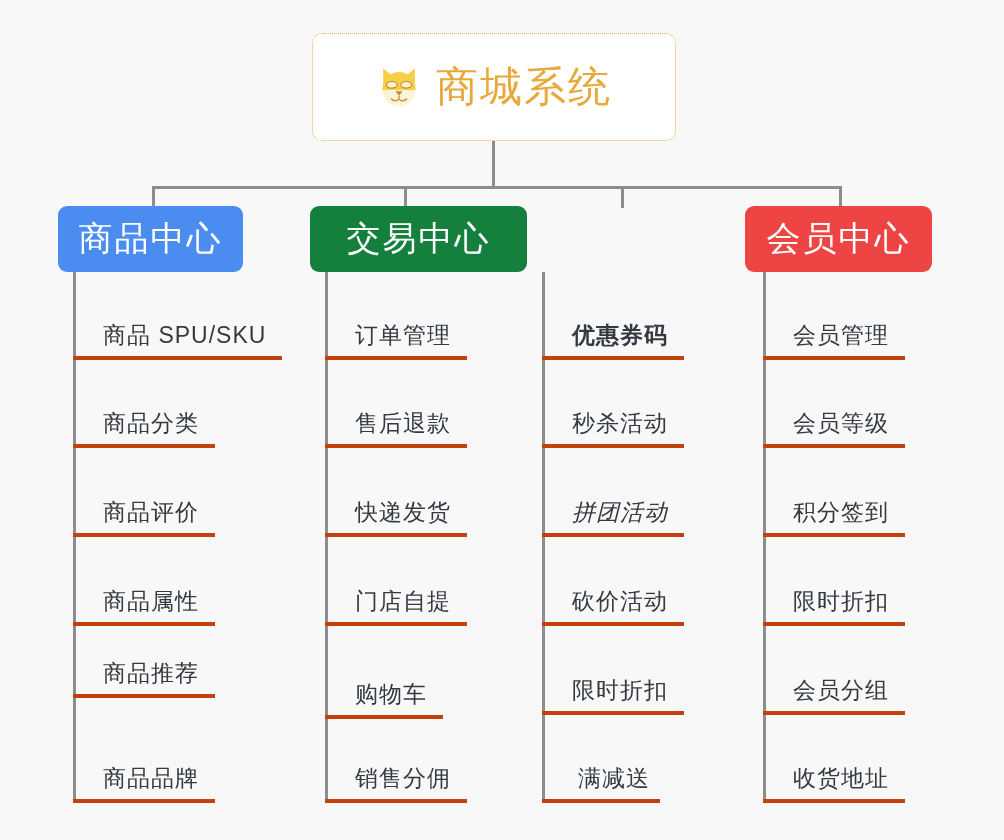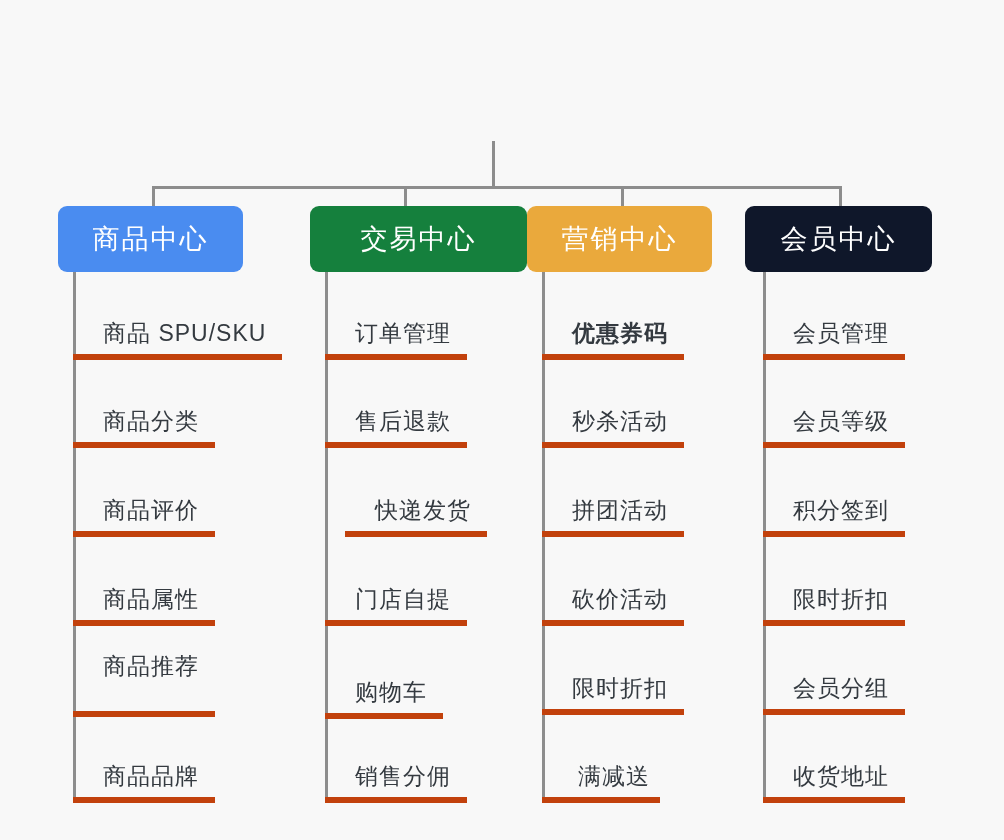--- a/index.html
+++ b/index.html
@@ -59,21 +59,21 @@
 
   
   .cat-box {
     position: absolute;
     height: 66px;
     border-radius: 9px;
     display: flex;
     align-items: center;
     justify-content: center;
     color: #ffffff;
-    font-size: 27px;
+    font-size: 34px;
     letter-spacing: 2px;
     white-space: nowrap;
     box-sizing: border-box;
   }
 
   
   .leaf-col {
     position: absolute;
     top: 272px;
   }
@@ -87,88 +87,102 @@
   }
   .leaf-item {
     position: absolute;
     left: 0;
     height: 88px;
     box-sizing: border-box;
     display: flex;
     align-items: flex-end;
     padding-left: 30px;
     padding-bottom: 6px;
-    border-bottom: 6px solid #c2410c;
+    border-bottom: 4px solid #c2410c;
   }
   .leaf-label {
     font-size: 23px;
     line-height: 1.2;
     color: #343a40;
     white-space: nowrap;
     letter-spacing: 1px;
     padding-right: 16px;
   }
 </style>
 </head>
 <body>
 
 <div id="canvas">
 
+  <div id="root-node" style="background: rgb(255, 255, 255); border-color: rgb(237, 180, 74);">
+    <svg class="dog-icon" viewBox="0 0 64 64" aria-hidden="true">
+      <path d="M10 6 L10 26 L22 16 Z" fill="#f7cf46"></path>
+      <path d="M54 6 L54 26 L42 16 Z" fill="#f7cf46"></path>
+      <ellipse cx="32" cy="34" rx="23" ry="23" fill="#f7cf46"></ellipse>
+      <path d="M9 36 a23 23 0 0 0 46 0 Z" fill="#fdf4d8"></path>
+      <ellipse cx="22" cy="29" rx="7.5" ry="4.6" fill="#fdf4d8"></ellipse>
+      <ellipse cx="42" cy="29" rx="7.5" ry="4.6" fill="#fdf4d8"></ellipse>
+      <ellipse cx="22" cy="29" rx="7.5" ry="4.6" fill="none" stroke="#c98a2e" stroke-width="1.6"></ellipse>
+      <ellipse cx="42" cy="29" rx="7.5" ry="4.6" fill="none" stroke="#c98a2e" stroke-width="1.6"></ellipse>
+      <path d="M27 38 L37 38 L32 44 Z" fill="#c98a2e"></path>
+      <path d="M32 44 L32 49" stroke="#c98a2e" stroke-width="1.8" fill="none"></path>
+      <path d="M32 49 q-6 5 -11 -1" stroke="#c98a2e" stroke-width="1.8" fill="none"></path>
+      <path d="M32 49 q6 5 11 -1" stroke="#c98a2e" stroke-width="1.8" fill="none"></path>
+    </svg>
+    <span class="root-title" style="color: rgb(232, 169, 60);">商城系统</span>
+  </div>
 
   <div class="conn conn-v" style="left: 492px; top: 141px; height: 48px; background: rgb(141, 141, 141);"></div>
   <div class="conn conn-h" style="left: 152px; top: 186px; width: 690px; background: rgb(141, 141, 141);"></div>
   <div class="conn conn-v" style="left: 152px; top: 186px; height: 22px; background: rgb(141, 141, 141);"></div>
   <div class="conn conn-v" style="left: 404px; top: 186px; height: 22px; background: rgb(141, 141, 141);"></div>
   <div class="conn conn-v" style="left: 621px; top: 186px; height: 22px; background: rgb(141, 141, 141);"></div>
   <div class="conn conn-v" style="left: 839px; top: 186px; height: 22px; background: rgb(141, 141, 141);"></div>
 
   <div class="cat-box" id="cat-0" style="left: 58px; top: 206px; width: 185px; background: rgb(74, 140, 240);">
     <span>商品中心</span>
   </div>
   <div class="cat-box" id="cat-1" style="left: 310px; top: 206px; width: 217px; background: #15803d;">
     <span>交易中心</span>
   </div>
-  <div class="cat-box" id="cat-2" style="left: 527px; top: 206px; width: 185px; background: rgb(234, 169, 60);">
-    <span>营销中心</span>
-  </div>
-  <div class="cat-box" id="cat-3" style="left: 745px; top: 206px; width: 187px; background: #0f172a;">
+  <div class="cat-box" id="cat-3" style="left: 745px; top: 206px; width: 187px; background: #ef4444;">
     <span>会员中心</span>
   </div>
 
   <div class="leaf-col" id="col-0" style="left:73px;">
     <div class="leaf-spine" style="background: rgb(141, 141, 141);"></div>
     <div class="leaf-item" style="top: 0px; width: 209px;">
       <span class="leaf-label">商品 SPU/SKU</span>
     </div>
     <div class="leaf-item" style="top: 88px; width: 142px;">
       <span class="leaf-label">商品分类</span>
     </div>
     <div class="leaf-item" style="top: 177px; width: 142px;">
       <span class="leaf-label">商品评价</span>
     </div>
     <div class="leaf-item" style="top: 266px; width: 142px;">
       <span class="leaf-label">商品属性</span>
     </div>
-    <div class="leaf-item" style="top: 357px; width: 142px; align-items: center;">
+    <div class="leaf-item" style="top: 338px; width: 142px;">
       <span class="leaf-label">商品推荐</span>
     </div>
     <div class="leaf-item" style="top: 443px; width: 142px;">
       <span class="leaf-label">商品品牌</span>
     </div>
   </div>
 
   <div class="leaf-col" id="col-1" style="left:325px;">
     <div class="leaf-spine" style="background: rgb(141, 141, 141);"></div>
     <div class="leaf-item" style="top: 0px; width: 142px;">
       <span class="leaf-label">订单管理</span>
     </div>
     <div class="leaf-item" style="top: 88px; width: 142px;">
       <span class="leaf-label">售后退款</span>
     </div>
-    <div class="leaf-item" style="top: 177px; width: 142px; margin-left: 20px;">
+    <div class="leaf-item" style="top: 177px; width: 142px;">
       <span class="leaf-label">快递发货</span>
     </div>
     <div class="leaf-item" style="top: 266px; width: 142px;">
       <span class="leaf-label">门店自提</span>
     </div>
     <div class="leaf-item" style="top: 359px; width: 118px;">
       <span class="leaf-label">购物车</span>
     </div>
     <div class="leaf-item" style="top: 443px; width: 142px;">
       <span class="leaf-label">销售分佣</span>
@@ -176,21 +190,21 @@
   </div>
 
   <div class="leaf-col" id="col-2" style="left:542px;">
     <div class="leaf-spine" style="background: rgb(141, 141, 141);"></div>
     <div class="leaf-item" style="top: 0px; width: 142px; font-weight: bold;">
       <span class="leaf-label">优惠券码</span>
     </div>
     <div class="leaf-item" style="top: 88px; width: 142px;">
       <span class="leaf-label">秒杀活动</span>
     </div>
-    <div class="leaf-item" style="top: 177px; width: 142px;">
+    <div class="leaf-item" style="top: 177px; width: 142px; font-style: italic;">
       <span class="leaf-label">拼团活动</span>
     </div>
     <div class="leaf-item" style="top: 266px; width: 142px;">
       <span class="leaf-label">砍价活动</span>
     </div>
     <div class="leaf-item" style="top: 355px; width: 142px;">
       <span class="leaf-label">限时折扣</span>
     </div>
     <div class="leaf-item" style="top: 443px; width: 118px; padding-left: 36px;">
       <span class="leaf-label">满减送</span>

